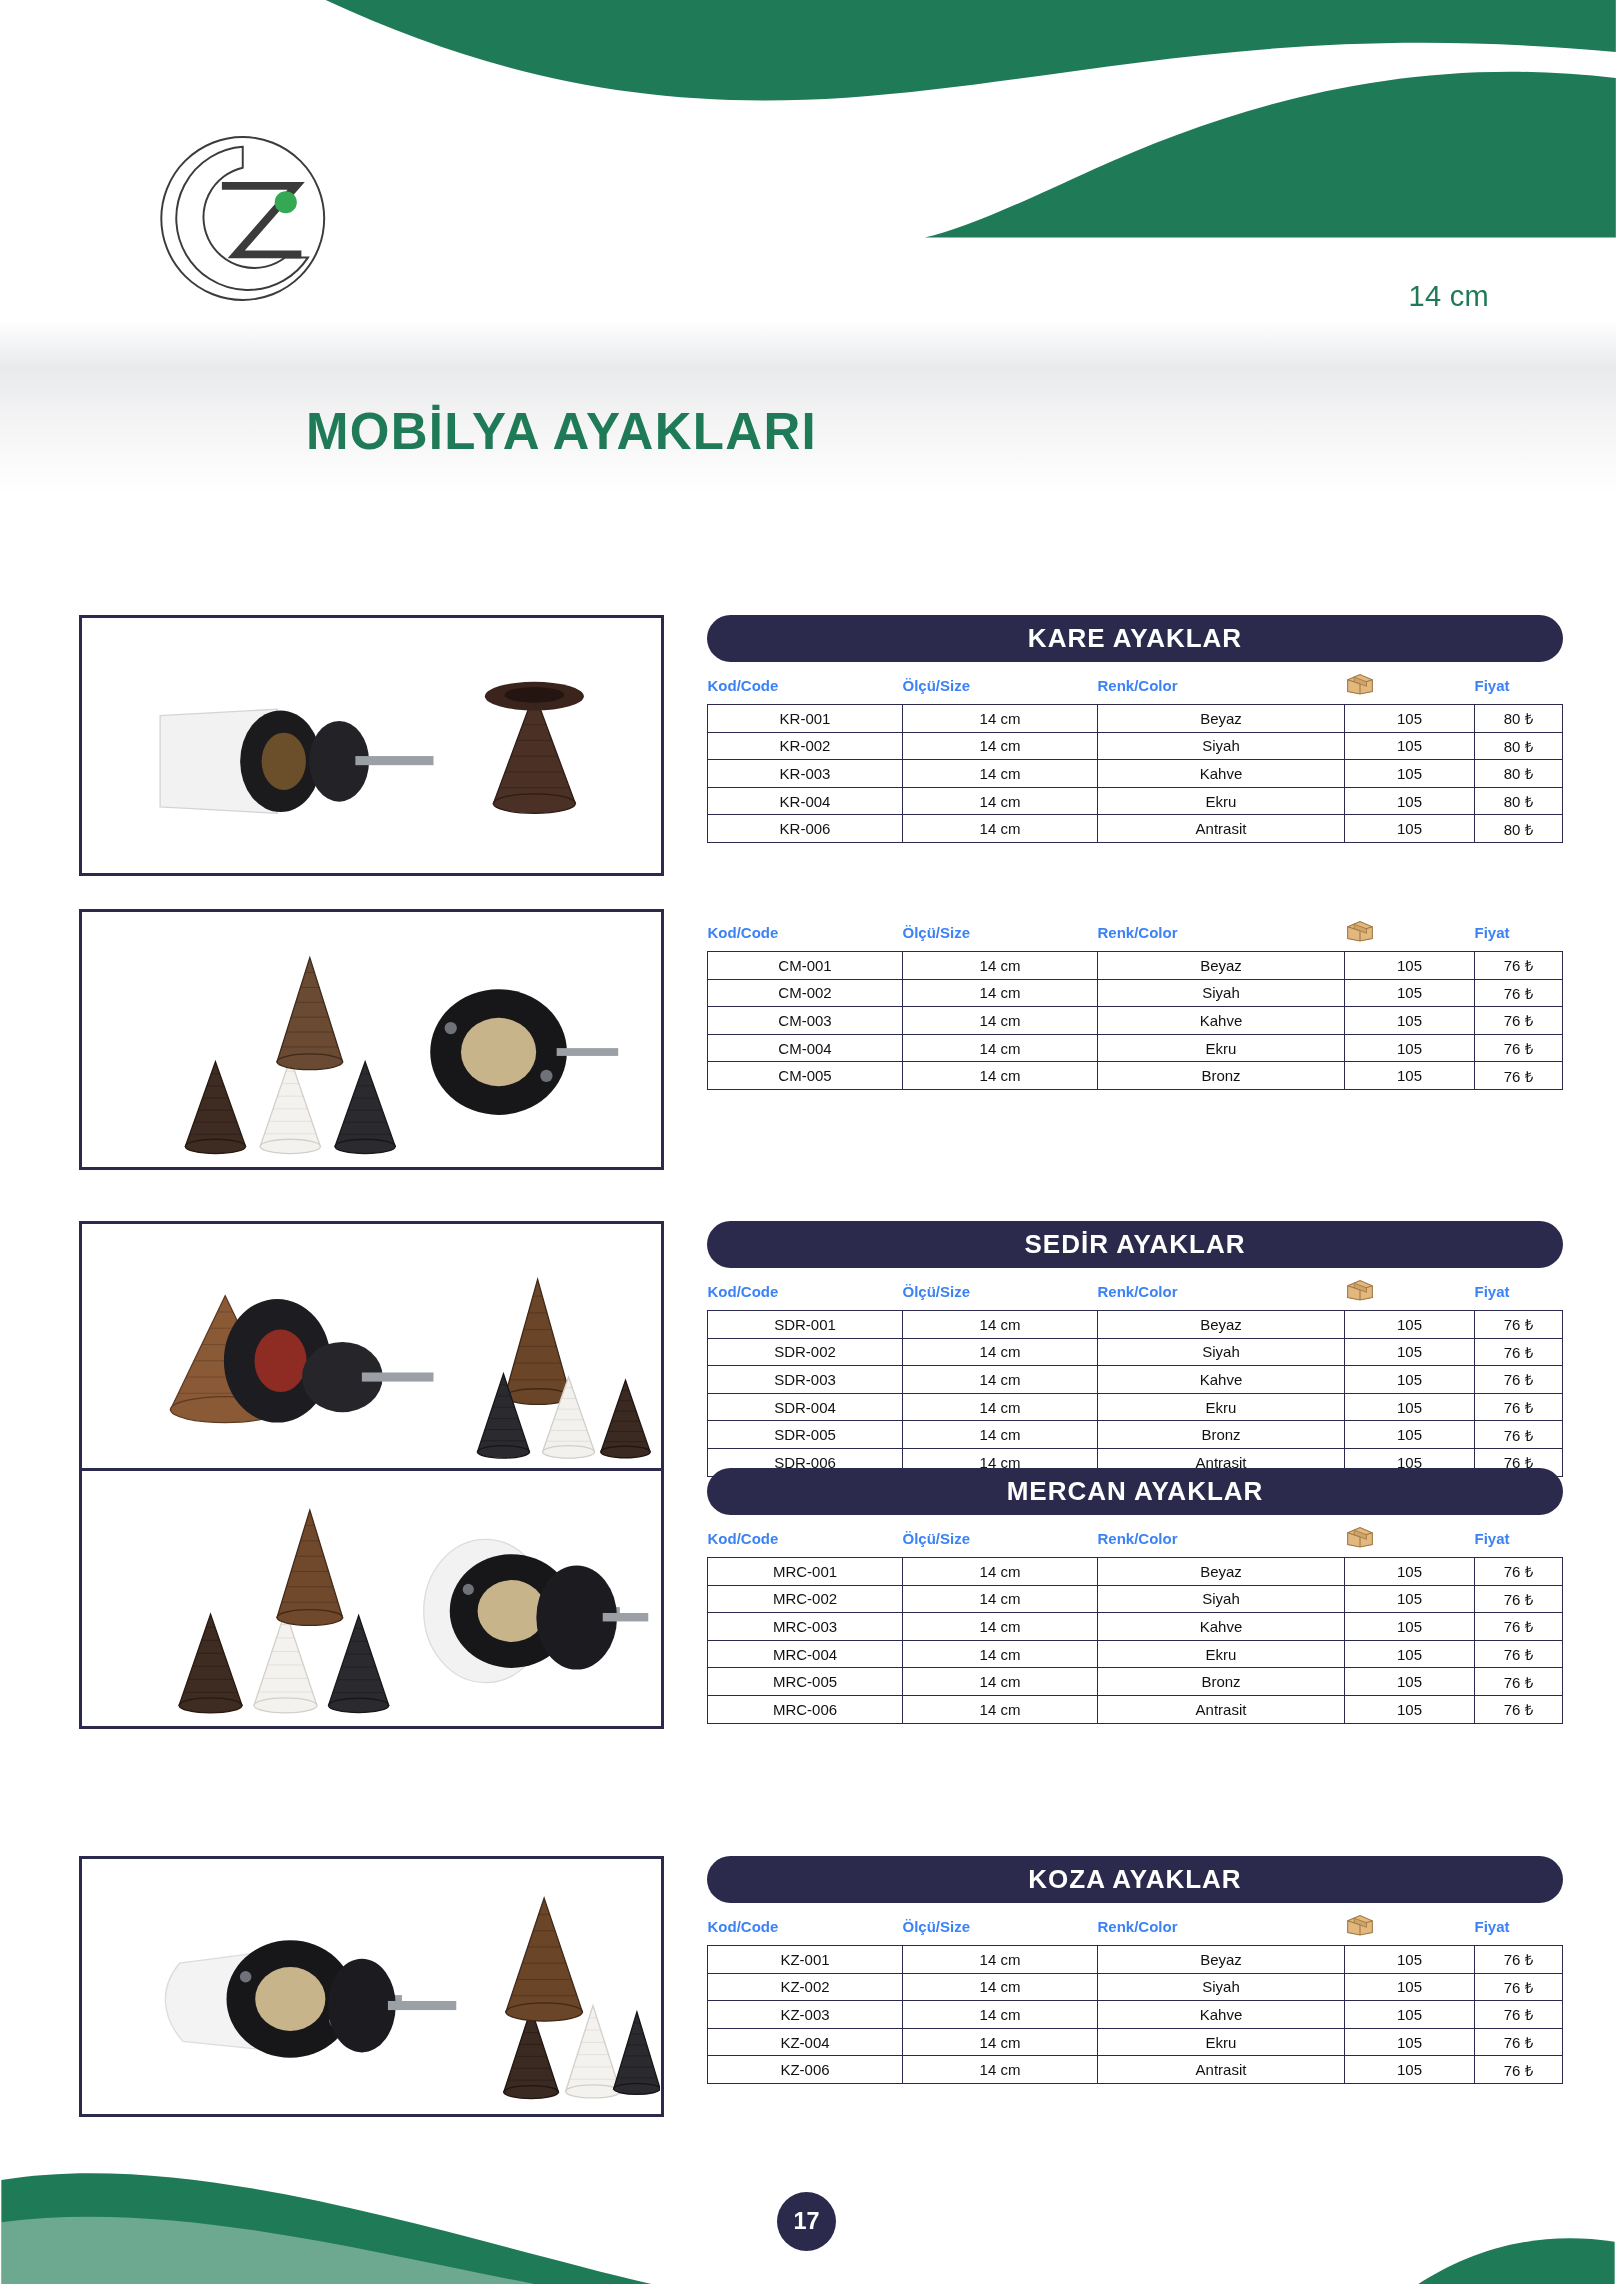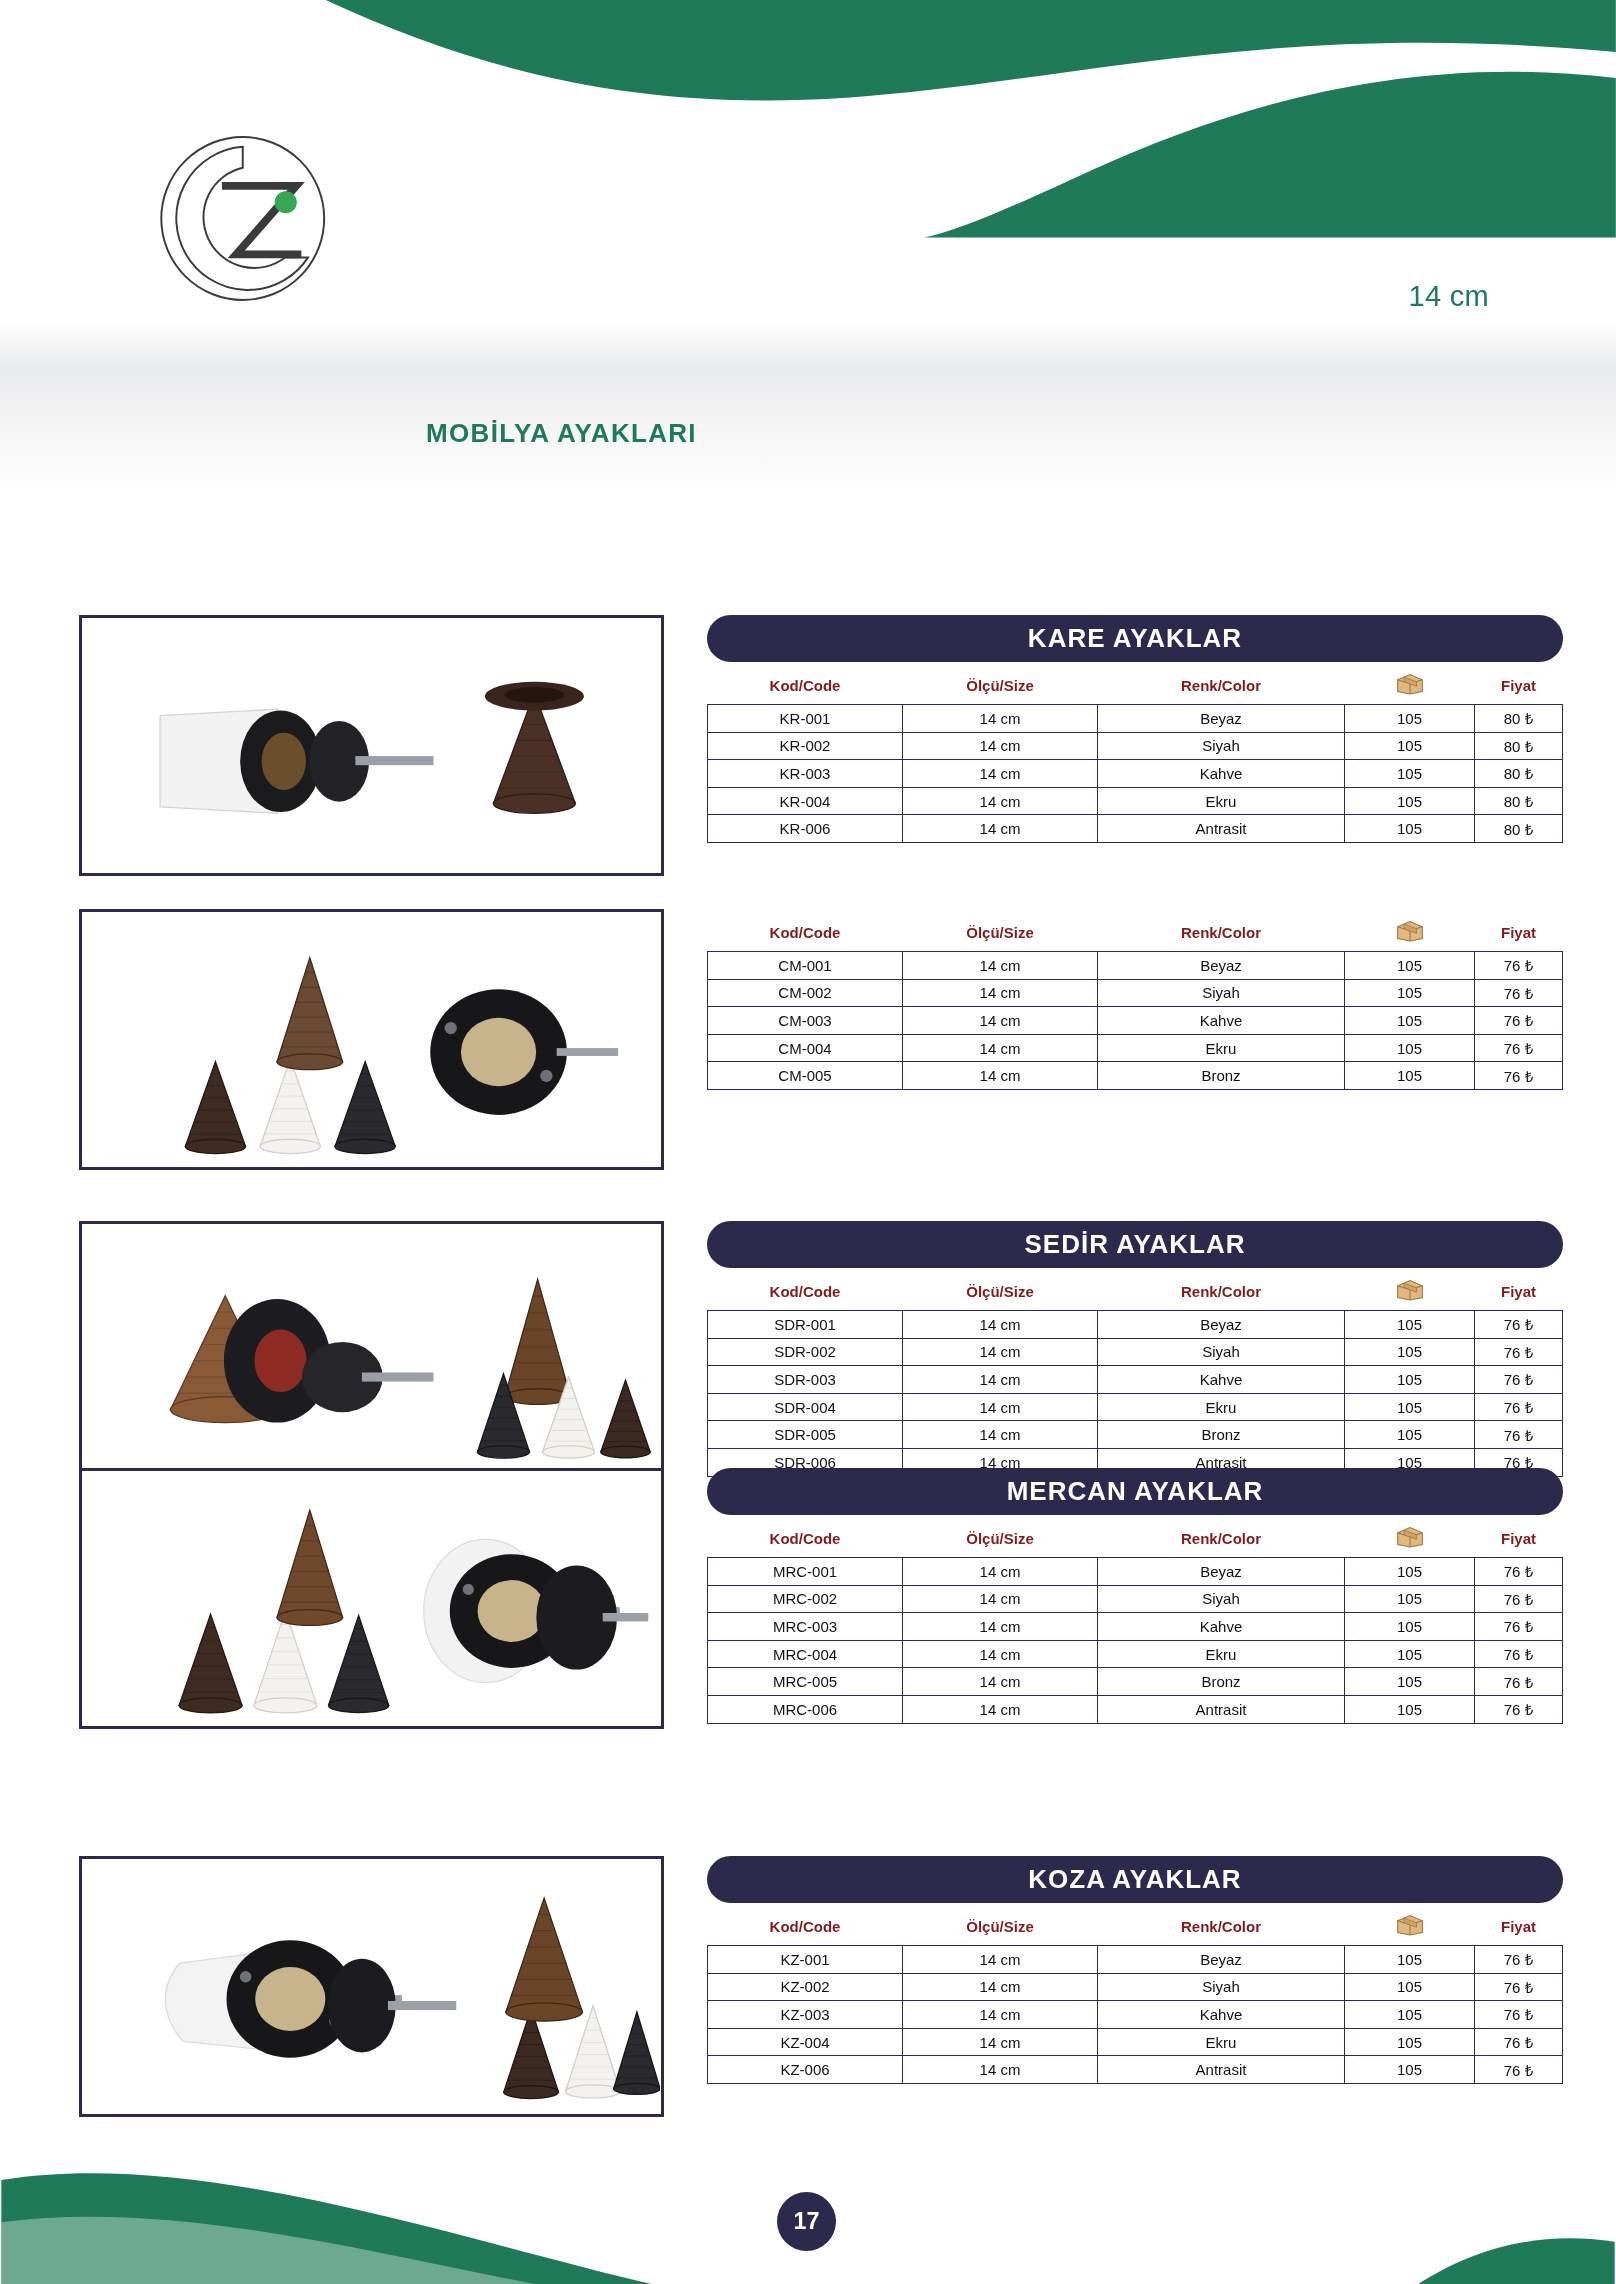--- a/index.html
+++ b/index.html
@@ -43,24 +43,24 @@
     right: 127px; top: 280px;
     font-size: 29px;
     color: #1f7a57;
     letter-spacing: 0.3px;
     font-family: "Liberation Sans", sans-serif;
   }
 
   
   .main-title {
     position: absolute;
-    left: 0; top: 418px;
+    left: 0; top: 402px;
     width: 1488px;
     text-align: center;
-    font-size: 26px;
+    font-size: 51px;
     font-weight: bold;
     color: #1f7a57;
     letter-spacing: 1.3px;
   }
   .main-title .inner { display: inline-block; margin-left: -365px; }
 
   
   .section {
     position: absolute;
     left: 0;
@@ -106,22 +106,22 @@
     width: 856px;
     border-collapse: collapse;
     font-size: 14.3px;
     color: #111;
   }
   table.price th {
     font-size: 15px;
     font-weight: bold;
     padding: 3.9px 0 5.2px 0;
     border: none;
-    text-align: center;
-    color: #7f1d1d;
+    text-align: left;
+    color: #3b82f6;
   }
   table.price td {
     border: 0.7px solid #2b2a4c;
     text-align: center;
     padding: 3.3px 0;
     height: 25.4px;
     font-size: 15px;
   }
   .col-code  { width: 195px; }
   .col-size  { width: 195px; }

